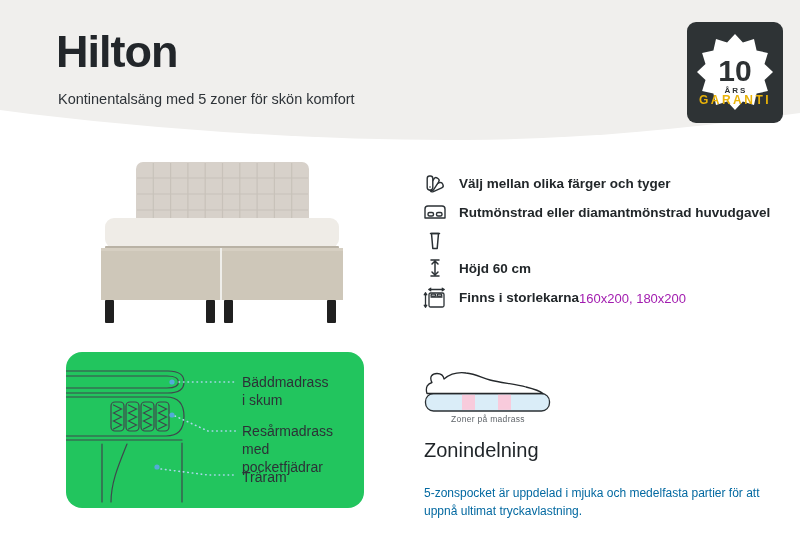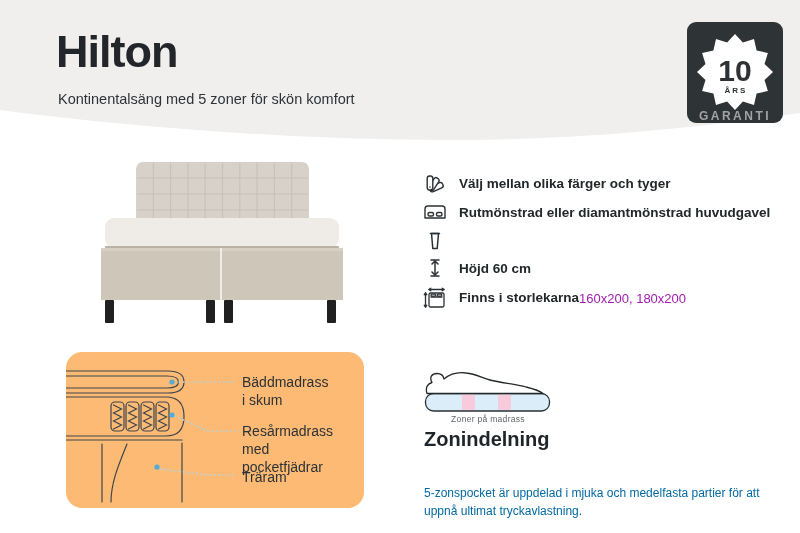--- a/index.html
+++ b/index.html
@@ -8,43 +8,43 @@
 
   
   .header-bg{position:absolute;top:0;left:0;}
   .title{position:absolute;left:56px;top:26px;font-size:45px;font-weight:800;
          letter-spacing:-1px;color:#22262a;}
   .subtitle{position:absolute;left:58px;top:91px;font-size:14.5px;color:#2e3338;}
 
   
   .badge{position:absolute;left:687px;top:22px;width:96px;height:101px;
          background:#2e3335;border-radius:9px;}
-  .badge-label{position:absolute;bottom:0;left:0;width:100%;text-align:center;
-         color:#a3a3a3;font-size:12px;font-weight:700;letter-spacing:2.5px;}
+  .badge-label{position:absolute;bottom:16px;left:0;width:100%;text-align:center;
+         color:#eab308;font-size:12px;font-weight:700;letter-spacing:2.5px;}
 
   
   .bed{position:absolute;left:99px;top:158px;}
 
   
   .feature-row{position:absolute;left:422px;display:flex;align-items:center;gap:11px;height:24px;}
   .feature-row .ficon{width:26px;height:24px;flex:0 0 26px;}
   .feature-label{font-size:13.5px;font-weight:700;color:#22272a;white-space:nowrap;}
   .feature-sub{font-size:13px;font-weight:400;color:#a21caf;white-space:nowrap;margin-top:1px;}
   .feature-col{display:flex;flex-direction:row;justify-content:center;}
 
   
   .layer-card{position:absolute;left:66px;top:352px;width:298px;height:156px;
-              background:#fdba74;border-radius:16px;overflow:hidden;}
+              background:#22c55e;border-radius:16px;overflow:hidden;}
   .layer-label{position:absolute;left:176px;font-size:14px;line-height:18px;color:#2c3237;}
 
   
   .zone-illustration{position:absolute;left:424px;top:366px;}
   .zone-caption{position:absolute;left:424px;top:414px;width:128px;text-align:center;
                 font-size:8.5px;color:#60656a;letter-spacing:.3px;}
-  .zone-heading{position:absolute;left:424px;top:428px;font-size:20px;font-weight:700;color:#1f2428;}
+  .zone-heading{position:absolute;left:424px;top:439px;font-size:20px;font-weight:400;color:#1f2428;}
   .zone-text{position:absolute;left:424px;top:484px;width:352px;font-size:12px;
              line-height:1.5;color:#0369a1;}
 
   svg text{font-family:"Liberation Sans",sans-serif;}
 </style>
 </head>
 <body>
 
 <div class="page">
 

